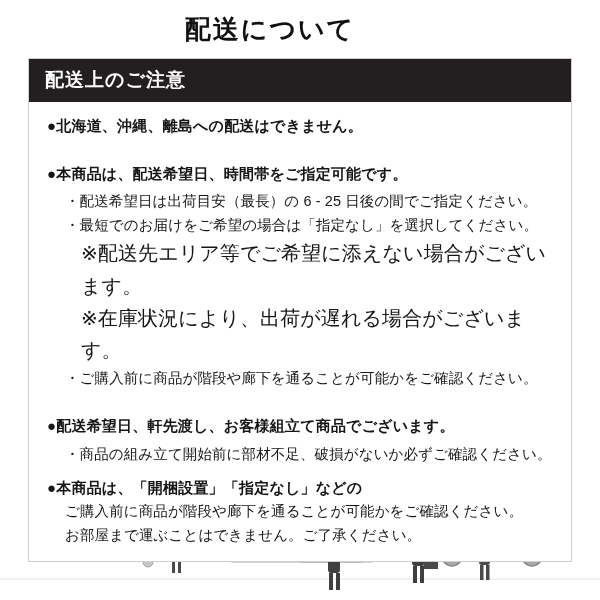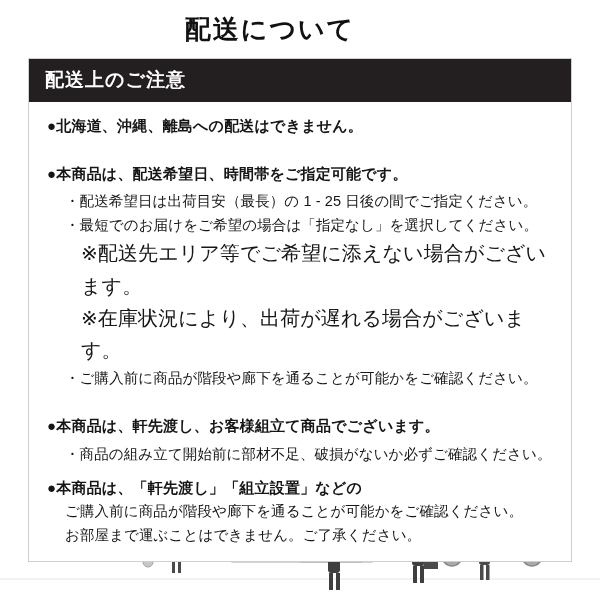--- a/index.html
+++ b/index.html
@@ -218,26 +218,26 @@
     </g>
   </svg>
 
   <div class="page-title">配送について</div>
 
   <div class="notice-card">
     <div class="notice-header">配送上のご注意</div>
     <div class="notice-body">
       <div class="blk lvl0 gap-md">●北海道、沖縄、離島への配送はできません。</div>
       <div class="blk lvl0 gap-sm">●本商品は、配送希望日、時間帯をご指定可能です。</div>
-      <div class="blk lvl1 tight">・配送希望日は出荷目安（最長）の 1 - 25 日後の間でご指定ください。</div>
+      <div class="blk lvl1 tight">・配送希望日は出荷目安（最長）の 6 - 25 日後の間でご指定ください。</div>
       <div class="blk lvl1 tight">・最短でのお届けをご希望の場合は「指定なし」を選択してください。</div>
       <div class="blk lvl2 tight">※配送先エリア等でご希望に添えない場合がございます。</div>
       <div class="blk lvl2 tight">※在庫状況により、出荷が遅れる場合がございます。</div>
       <div class="blk lvl1 gap-md">・ご購入前に商品が階段や廊下を通ることが可能かをご確認ください。</div>
-      <div class="blk lvl0 gap-sm">●本商品は、軒先渡し、お客様組立て商品でございます。</div>
+      <div class="blk lvl0 gap-sm">●配送希望日、軒先渡し、お客様組立て商品でございます。</div>
       <div class="blk lvl1 gap-md">・商品の組み立て開始前に部材不足、破損がないか必ずご確認ください。</div>
-      <div class="blk lvl0 tight">●本商品は、「軒先渡し」「組立設置」などの</div>
+      <div class="blk lvl0 tight">●本商品は、「開梱設置」「指定なし」などの</div>
       <div class="blk lvl-cont tight">ご購入前に商品が階段や廊下を通ることが可能かをご確認ください。</div>
       <div class="blk lvl-cont tight">お部屋まで運ぶことはできません。ご了承ください。</div>
     </div>
   </div>
 
 </div>
 
 </body></html>

